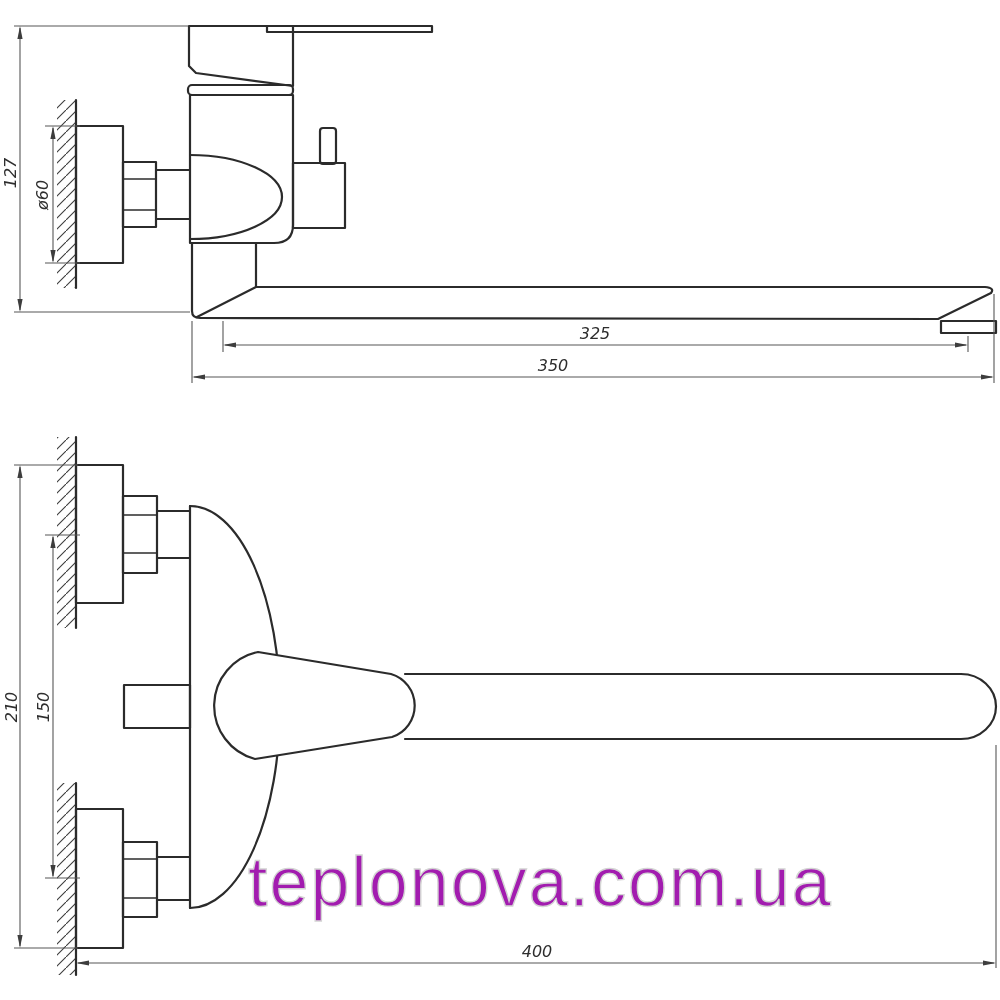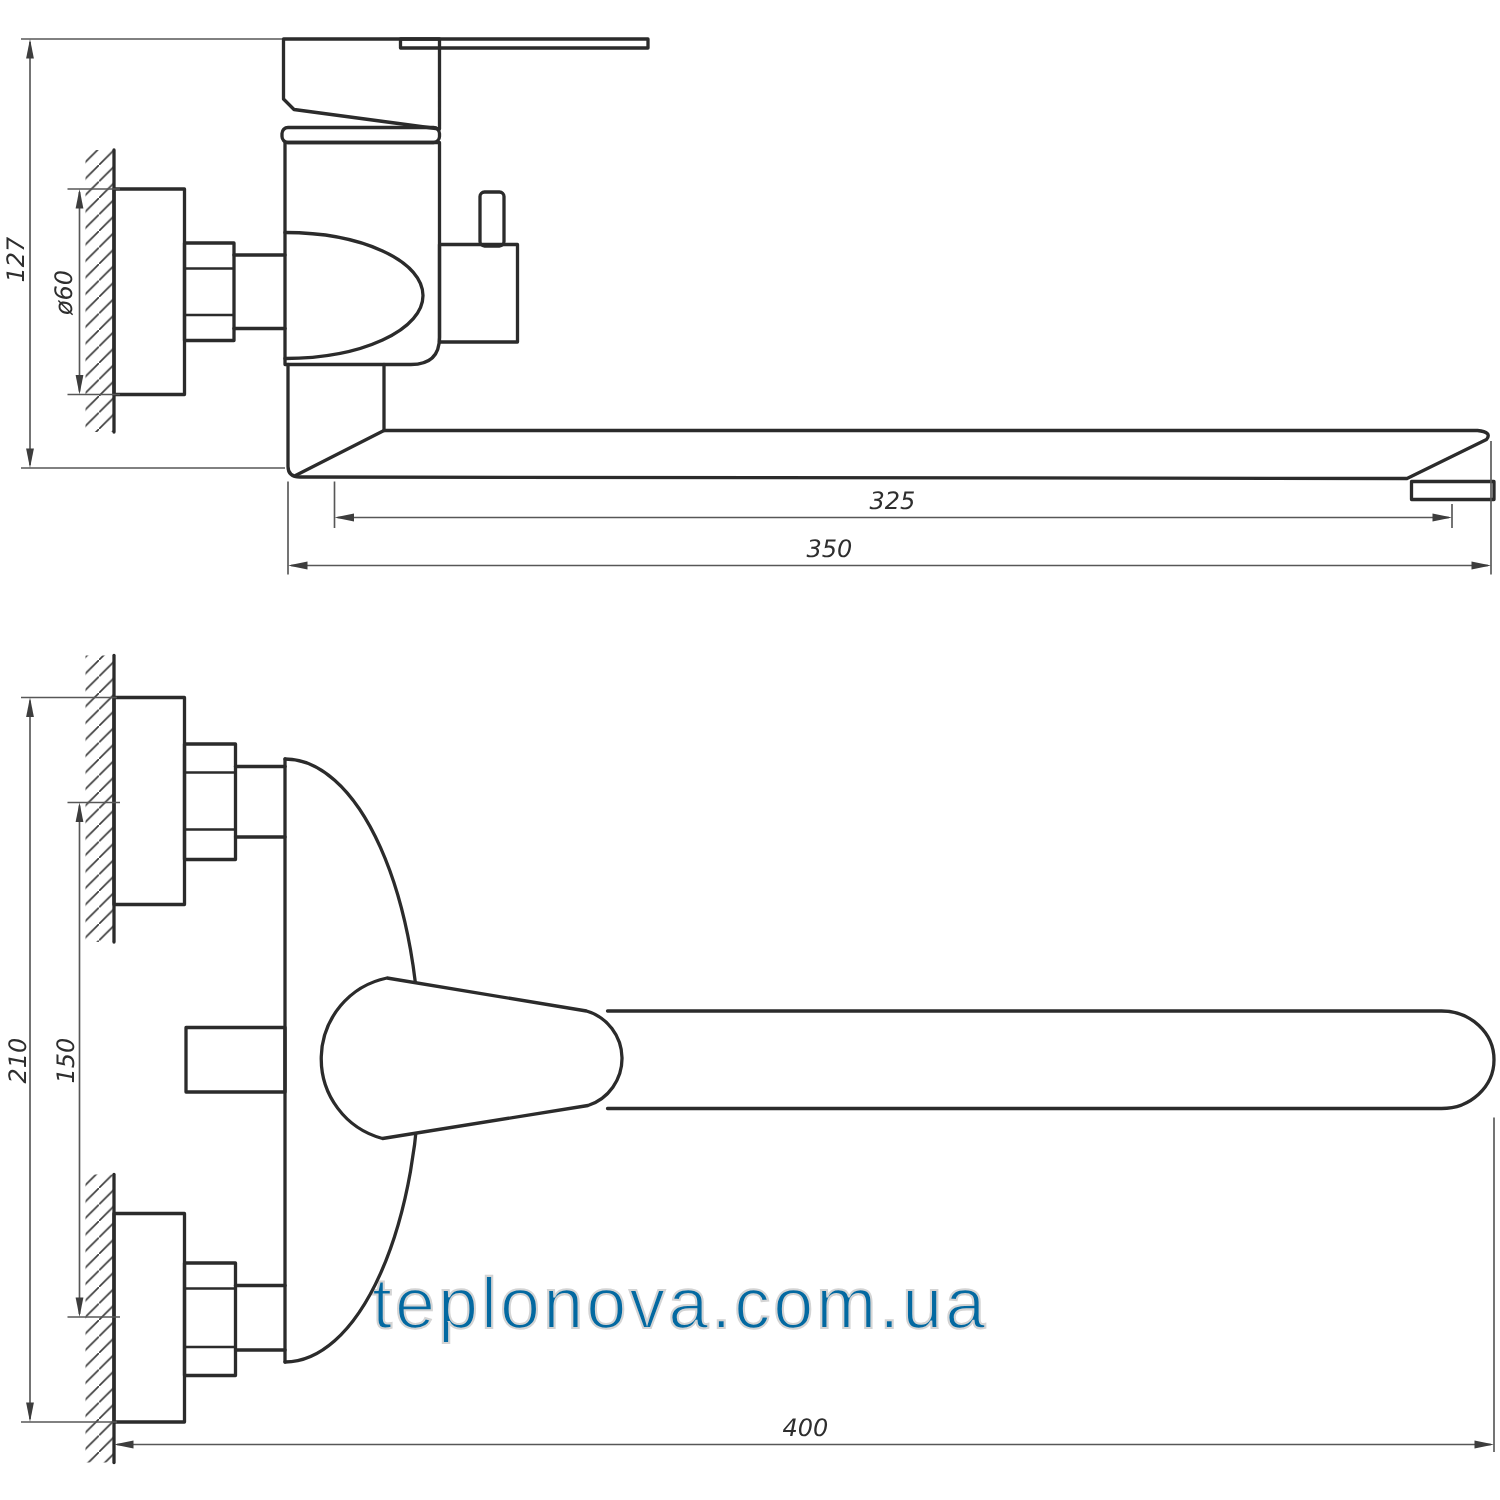--- a/index.html
+++ b/index.html
@@ -1,19 +1,19 @@
 <!DOCTYPE html>
 <html><head>
 <meta charset="utf-8">
 <style>
   html,body{margin:0;padding:0;background:#ffffff;}
   #canvas{position:relative;width:1000px;height:1000px;background:#ffffff;overflow:hidden;
           font-family:"DejaVu Sans",sans-serif;}
   #watermark{position:absolute;left:248px;top:842px;font-family:"Liberation Sans",sans-serif;
-             font-size:48px;letter-spacing:2px;color:#0369a1;
+             font-size:70px;letter-spacing:2px;color:#a21caf;
              -webkit-text-stroke:1.4px #d4d4d4;text-stroke:1.4px #d4d4d4;
              white-space:nowrap;user-select:none;}
   svg{position:absolute;left:0;top:0;}
   .obj{stroke:#2b2b2b;stroke-width:2.2;fill:none;stroke-linejoin:round;stroke-linecap:round;}
   .objf{stroke:#2b2b2b;stroke-width:2.2;fill:#ffffff;stroke-linejoin:round;stroke-linecap:round;}
   .fill-only{fill:#ffffff;stroke:none;}
   .thin{stroke:#2b2b2b;stroke-width:1.6;fill:none;}
   .dim{stroke:#575757;stroke-width:1.1;fill:none;}
   .arr{fill:#3d3d3d;stroke:none;}
   .lbl{fill:#2e2e2e;font:italic 16px "DejaVu Sans",sans-serif;}

